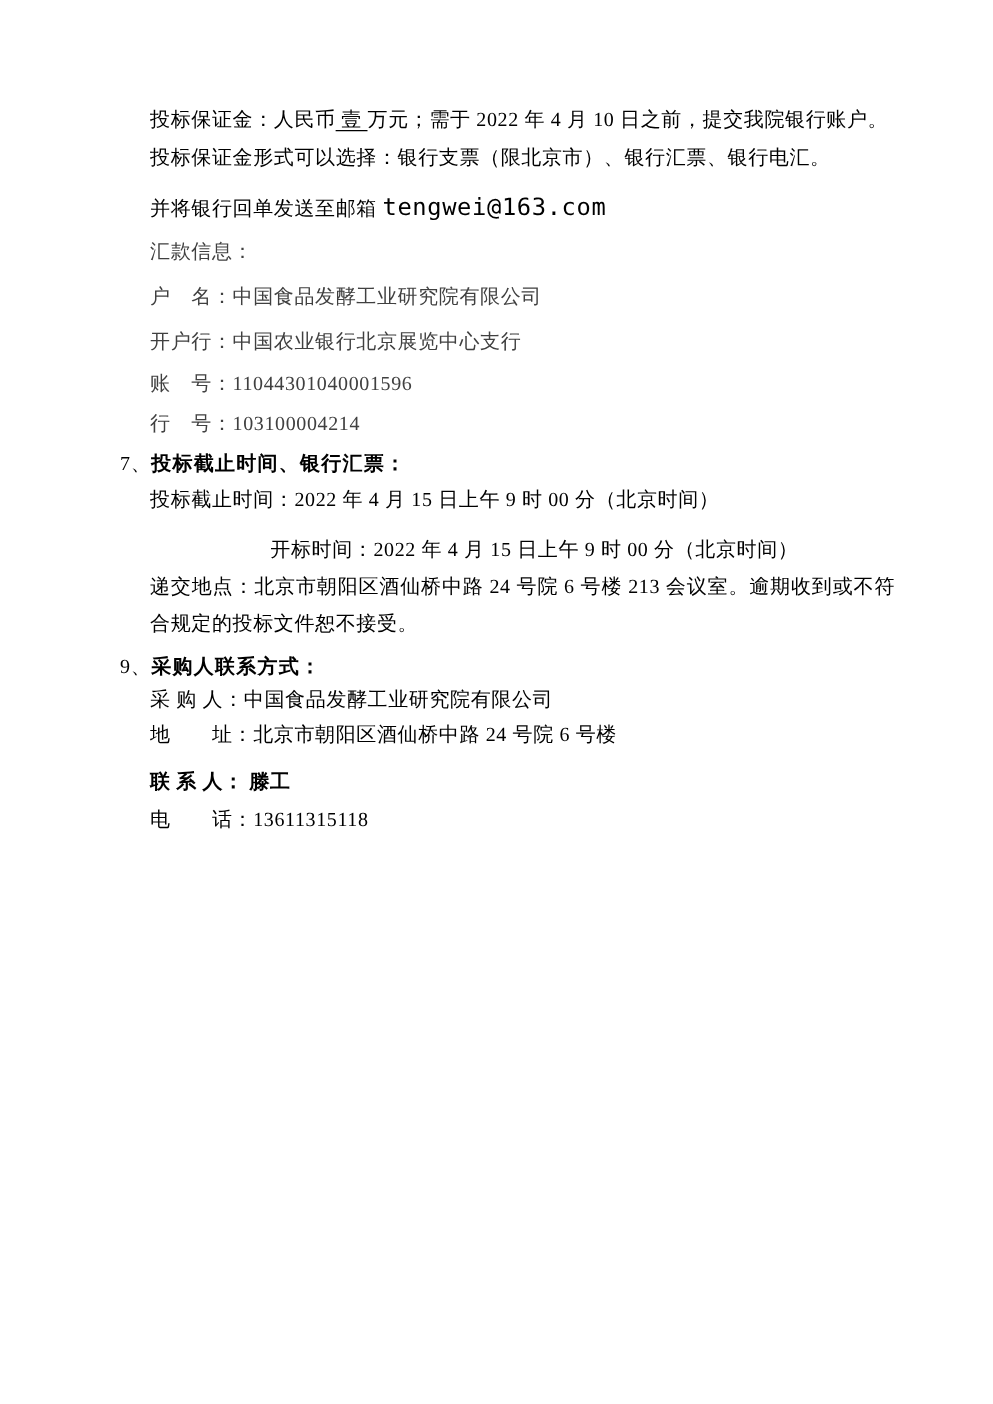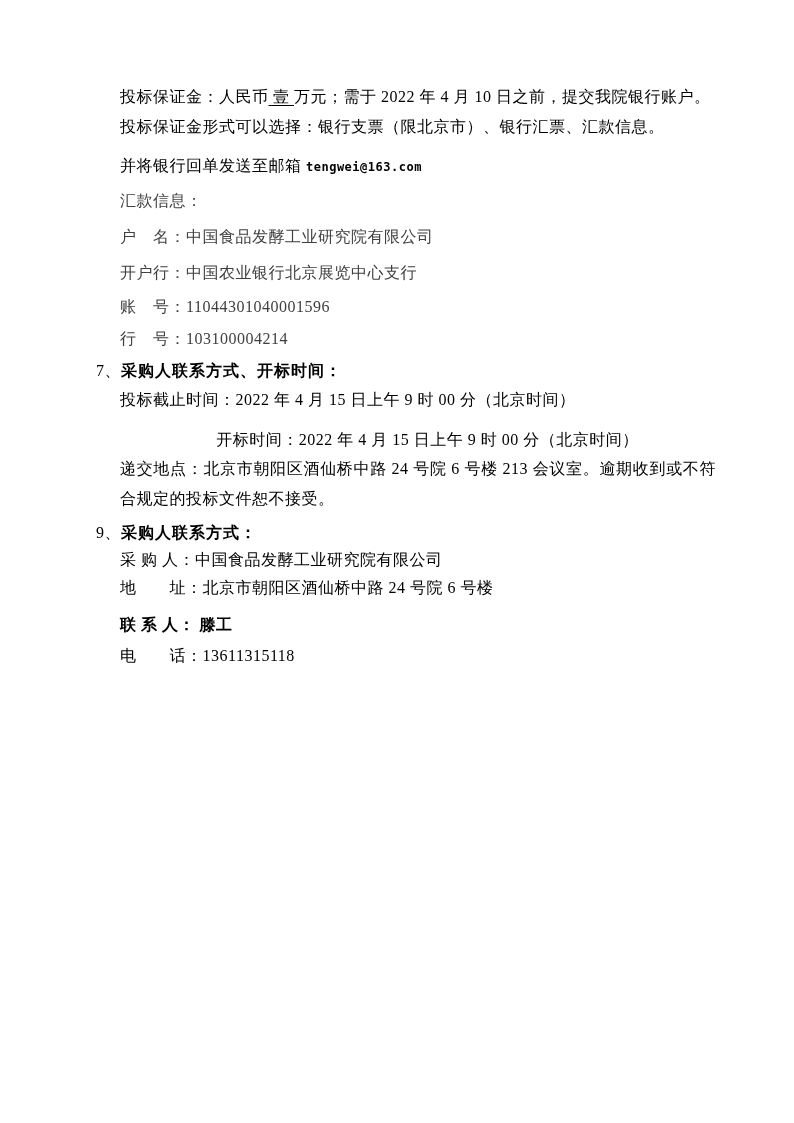--- a/index.html
+++ b/index.html
@@ -22,52 +22,52 @@
     line-height: 30px;
     color: #000000;
     letter-spacing: 0.5px;
   }
   .indent { padding-left: 24px; }
   .nowrap { white-space: nowrap; }
   .wraptext { text-align: justify; width: 596px; }
   .red { color: #404040; }
   .u { text-decoration: underline; text-underline-offset: 3px; }
   .heading-text { font-weight: bold; letter-spacing: 1px; }
-  .mono { font-family: "DejaVu Sans Mono", "Liberation Mono", monospace; font-size: 12px; font-weight: bold; }
+  .mono { font-family: "DejaVu Sans Mono", "Liberation Mono", monospace; font-size: 19px; }
   
   .mt0  { margin-top: 0; }
   .mt1  { margin-top: 1px; }
   .mt2  { margin-top: 2px; }
   .mt4  { margin-top: 4px; }
   .mt6  { margin-top: 6px; }
   .mt7  { margin-top: 7px; font-weight: bold; }
   .mt9  { margin-top: 9px; }
   .mt10 { margin-top: 10px; text-align: center; }
   .mtn1 { margin-top: -1px; }
   .mtn2 { margin-top: -2px; }
   .mtn3 { margin-top: -3px; }
 </style>
 </head>
 <body>
 
 <div class="page">
 
   <p class="para indent nowrap"><span>投标保证金：人民币</span><span class="u"> 壹 </span><span>万元；需于 2022 年 4 月 10 日之前，提交我院银行账户。</span></p>
 
-  <p class="para indent nowrap mt0">投标保证金形式可以选择：银行支票（限北京市）、银行汇票、汇款信息。</p>
+  <p class="para indent nowrap mt0">投标保证金形式可以选择：银行支票（限北京市）、银行汇票、银行电汇。</p>
 
   <p class="para indent nowrap mt9"><span>并将银行回单发送至邮箱 </span><span class="mono">tengwei@163.com</span></p>
 
   <p class="para indent nowrap red mt4">汇款信息：</p>
   <p class="para indent nowrap red mt6">户　名：中国食品发酵工业研究院有限公司</p>
   <p class="para indent nowrap red mt6">开户行：中国农业银行北京展览中心支行</p>
   <p class="para indent nowrap red mt4">账　号：11044301040001596</p>
   <p class="para indent nowrap red mt2">行　号：103100004214</p>
 
-  <p class="para nowrap mt2"><span>7、</span><span class="heading-text">采购人联系方式、开标时间：</span></p>
+  <p class="para nowrap mt2"><span>7、</span><span class="heading-text">投标截止时间、银行汇票：</span></p>
   <p class="para indent nowrap mtn1">投标截止时间：2022 年 4 月 15 日上午 9 时 00 分（北京时间）</p>
   <p class="para indent nowrap mt10">开标时间：2022 年 4 月 15 日上午 9 时 00 分（北京时间）</p>
 
   <p class="para indent wraptext mtn1">递交地点：北京市朝阳区酒仙桥中路 24 号院 6 号楼 213 会议室。逾期收到或不符合规定的投标文件恕不接受。</p>
 
   <p class="para nowrap mt4"><span>9、</span><span class="heading-text">采购人联系方式：</span></p>
   <p class="para indent nowrap mtn3">采 购 人：中国食品发酵工业研究院有限公司</p>
   <p class="para indent nowrap mtn2">地　　址：北京市朝阳区酒仙桥中路 24 号院 6 号楼</p>
   <p class="para indent nowrap mt7">联 系 人： 滕工</p>
   <p class="para indent nowrap mt1">电　　话：13611315118</p>

